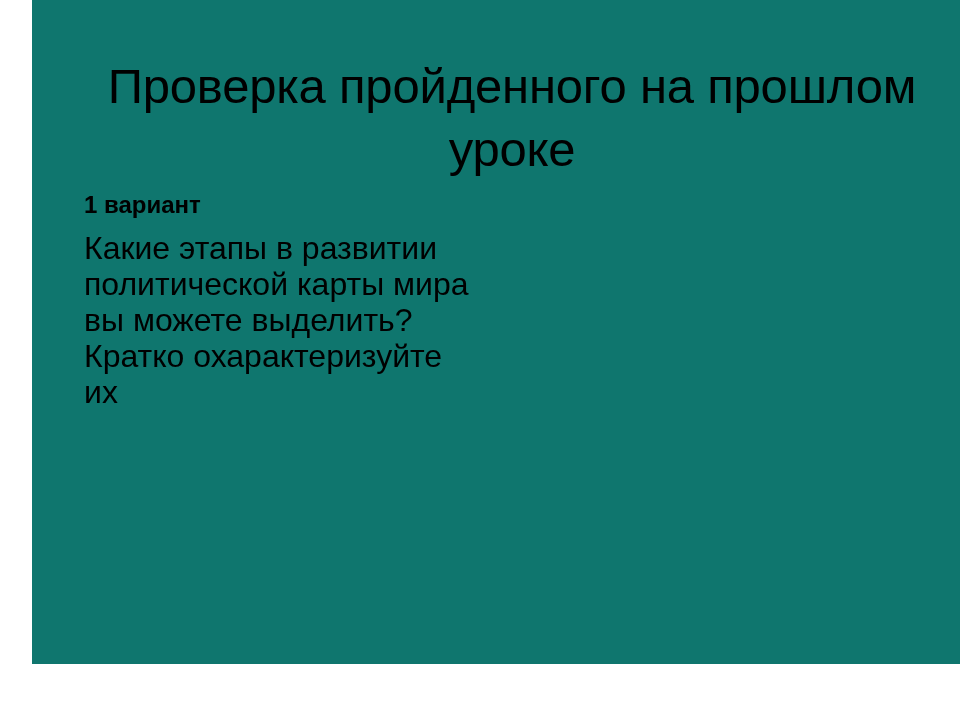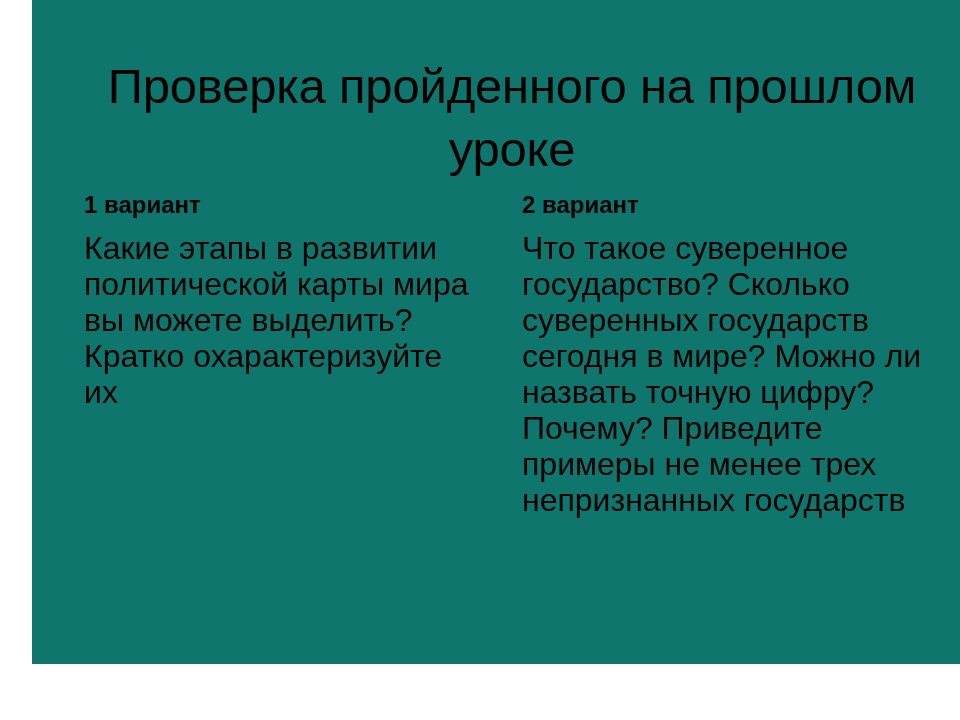--- a/index.html
+++ b/index.html
@@ -87,20 +87,16 @@
 
   <h1 class="slide-title">Проверка пройденного на прошлом уроке</h1>
 
   <div class="columns">
 
     <div class="column column-left">
       <div class="variant-heading">1 вариант</div>
       <p class="variant-question">Какие этапы в развитии политической карты мира вы можете выделить? Кратко охарактеризуйте их</p>
     </div>
 
-    <div class="column column-right">
-      <div class="variant-heading">2 вариант</div>
-      <p class="variant-question">Что такое суверенное государство? Сколько суверенных государств сегодня в мире? Можно ли назвать точную цифру? Почему? Приведите примеры не менее трех непризнанных государств</p>
-    </div>
 
   </div>
 
 </div>
 
 </body></html>

